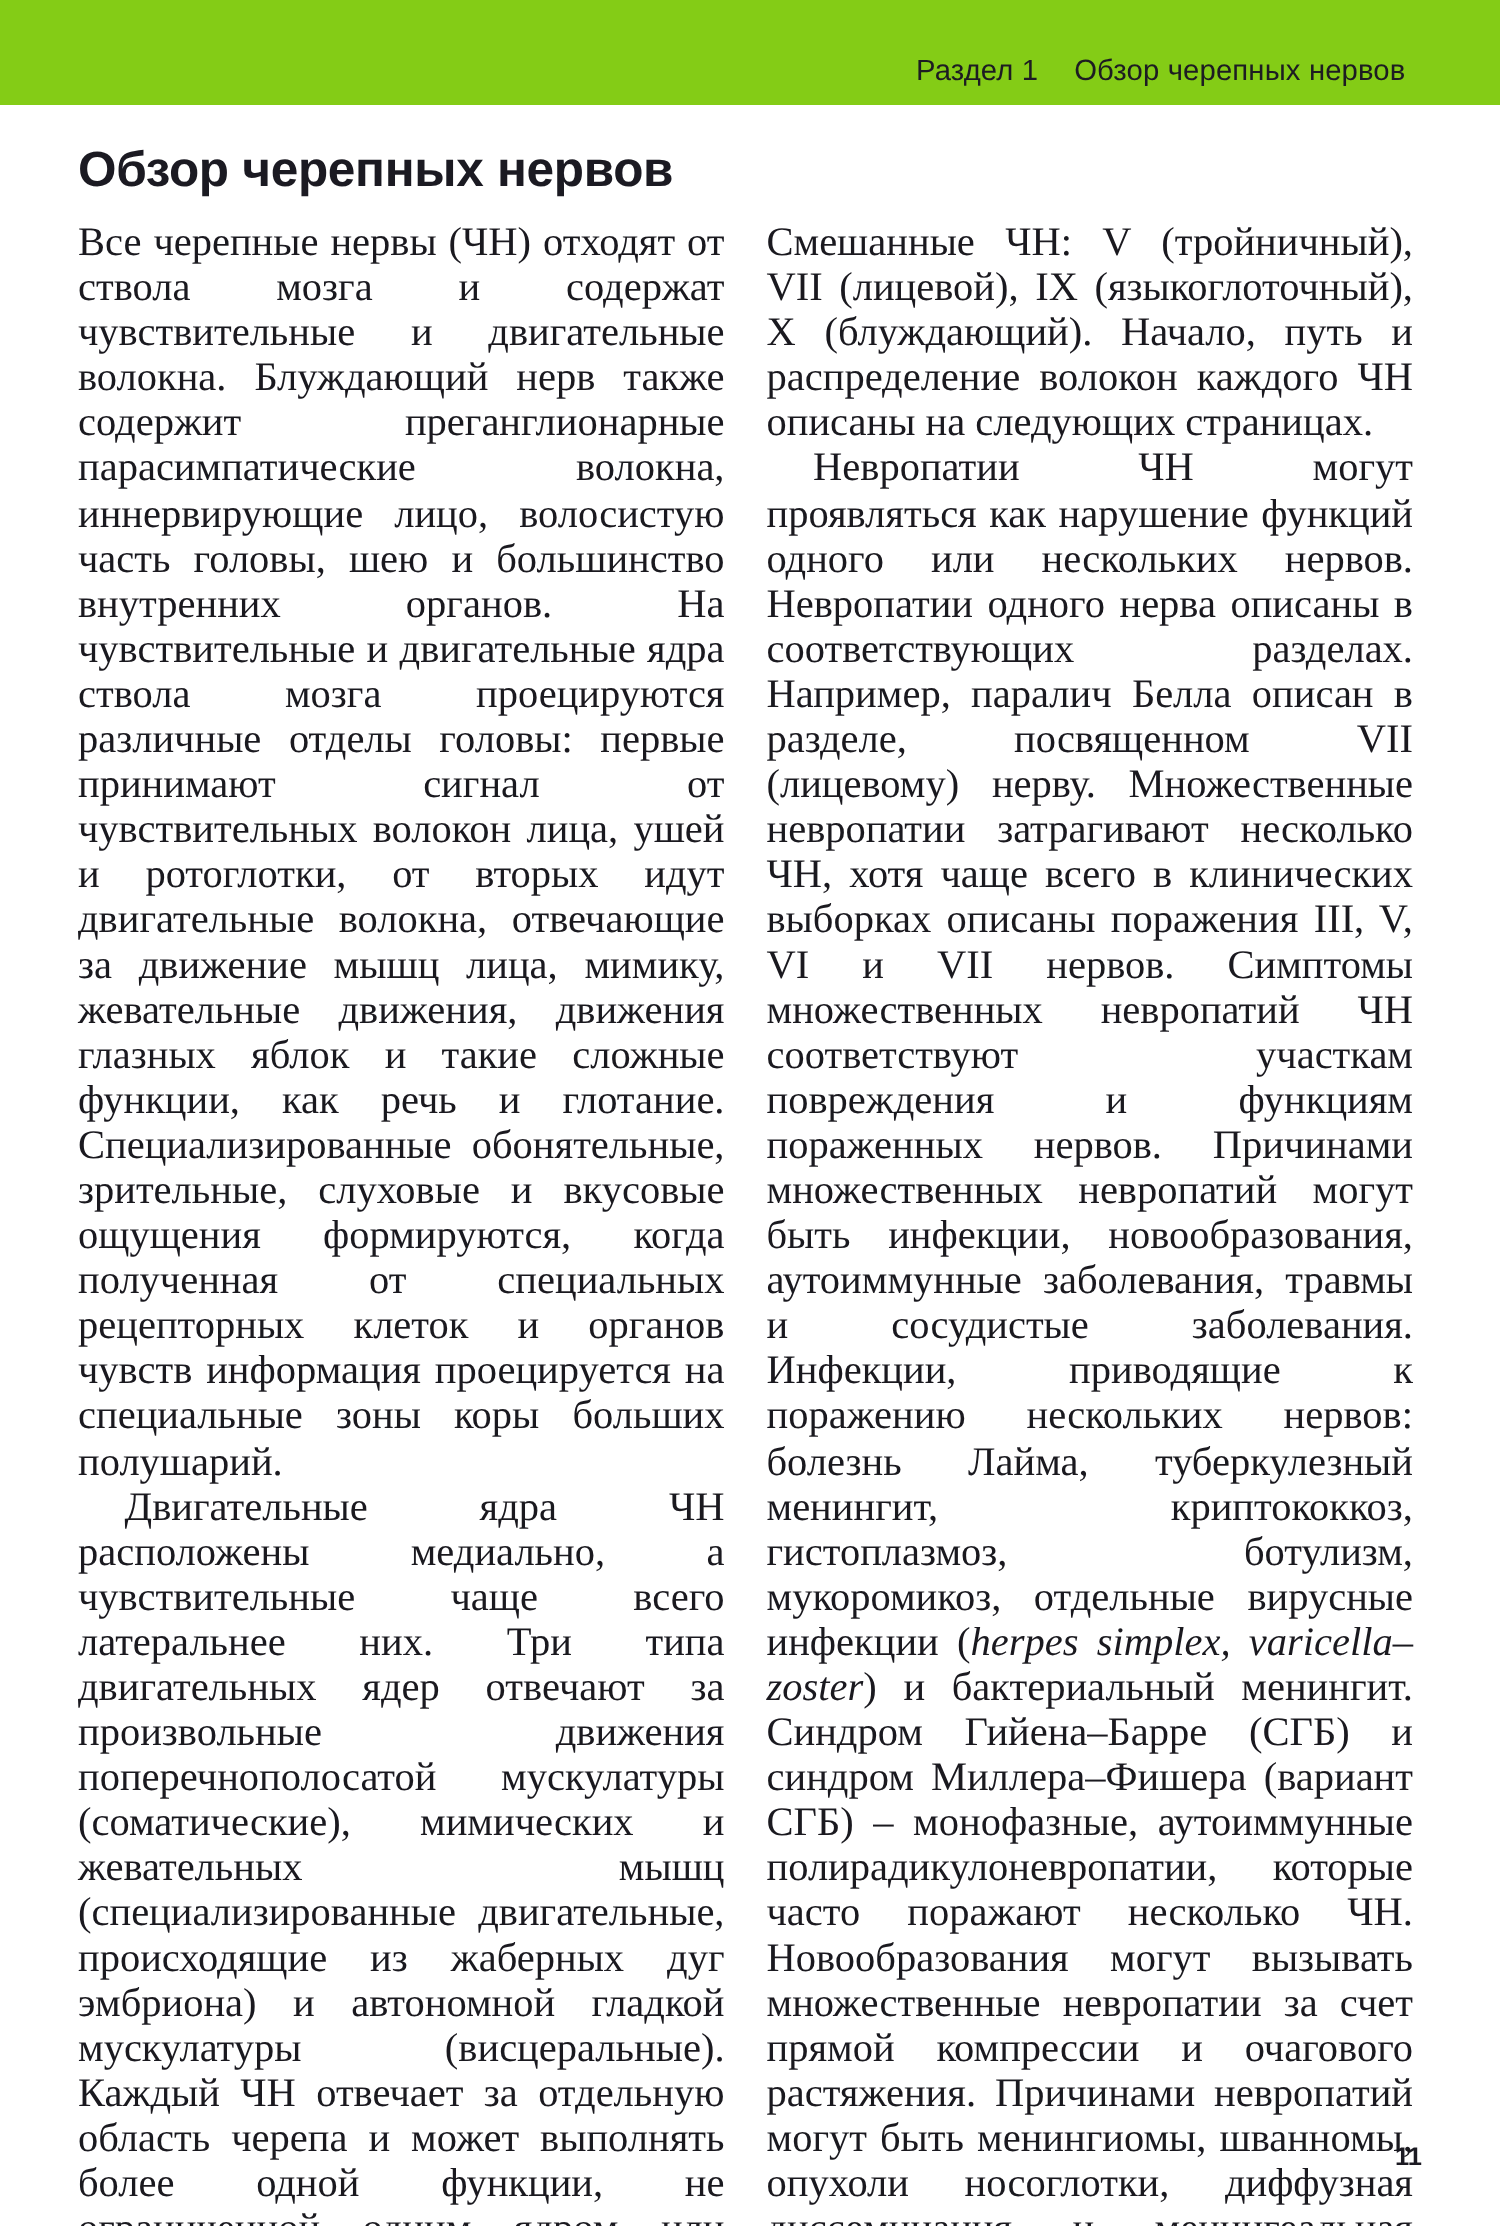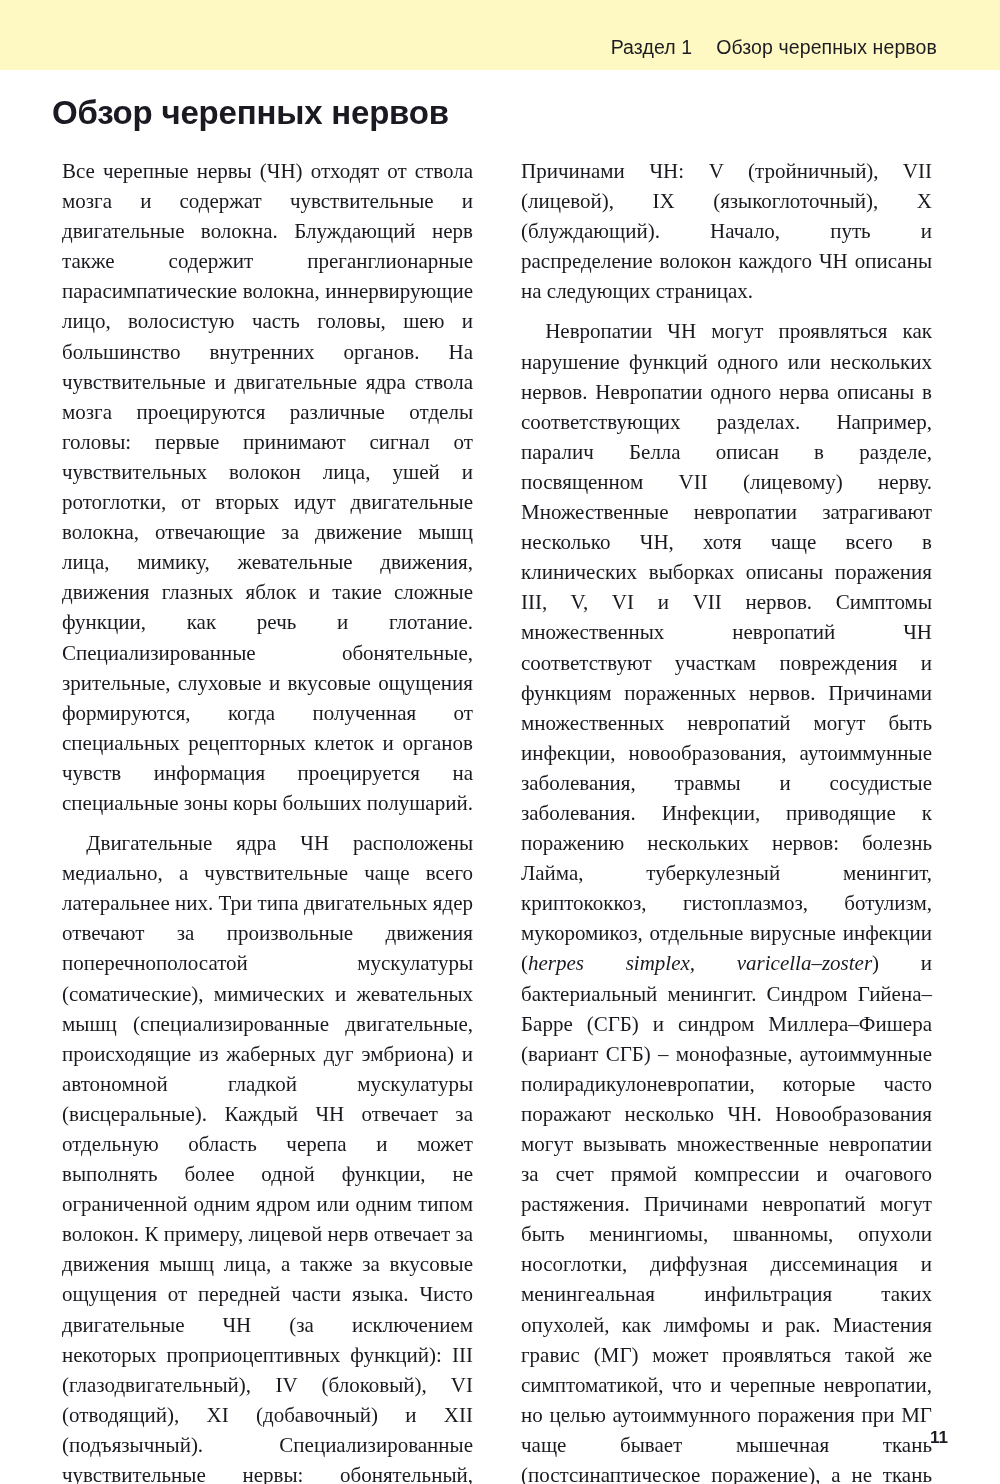--- a/index.html
+++ b/index.html
@@ -71,22 +71,22 @@
     left: 52px;
     top: 146px;
     width: 890px;
     display: flex;
     gap: 28px;
   }
   .column {
     width: 431px;
   }
   .column p {
-    margin: 10px;
-    font-size: 21px;
+    margin: 0;
+    font-size: 27px;
     line-height: 30.1px;
     text-align: justify;
     text-justify: inter-word;
     hyphens: manual;
     -webkit-hyphens: manual;
     color: #1a191f;
   }
   .column p + p {
     text-indent: 1.15em;
   }
@@ -110,37 +110,37 @@
     bottom: 36px;
     font-family: "Liberation Sans", "DejaVu Sans", sans-serif;
     font-weight: bold;
     font-size: 17px;
     color: #1b1a22;
   }
 </style>
 </head>
 <body style="background: rgb(255, 255, 255);">
 
-<div class="running-head" style="background: #fef9c3;">
+<div class="running-head" style="background: #84cc16;">
   <div class="running-head-inner">
     <span class="rh-section">Раздел 1</span>
     <span class="rh-gap"></span>
     <span class="rh-title">Обзор черепных нервов</span>
   </div>
 </div>
 
 <h1 class="page-title">Обзор черепных нервов</h1>
 
 <div class="columns">
 
   <div class="column">
     <p class="first">Все черепные нервы (ЧН) отходят от ствола мозга и содержат чувствительные и двигательные волокна. Блуждающий нерв также содержит преганглионарные парасимпатические волокна, иннервирующие лицо, волосистую часть головы, шею и большинство внутренних органов. На чувствительные и двигательные ядра ствола мозга проецируются различные отделы головы: первые принимают сигнал от чувствительных волокон лица, ушей и ротоглотки, от вторых идут двигательные волокна, отвечающие за движение мышц лица, мимику, жевательные движения, движения глазных яблок и такие сложные функции, как речь и глотание. Специализированные обонятельные, зрительные, слуховые и вкусовые ощущения формируются, когда полученная от специальных рецепторных клеток и органов чувств информация проецируется на специальные зоны коры больших полушарий.</p>
     <p class="indent">Двигательные ядра ЧН расположены медиально, а чувствительные чаще всего латеральнее них. Три типа двигательных ядер отвечают за произвольные движения поперечнополосатой мускулатуры (соматические), мимических и жевательных мышц (специализированные двигательные, происходящие из жаберных дуг эмбриона) и автономной гладкой мускулатуры (висцеральные). Каждый ЧН отвечает за отдельную область черепа и может выполнять более одной функции, не ограниченной одним ядром или одним типом волокон. К примеру, лицевой нерв отвечает за движения мышц лица, а также за вкусовые ощущения от передней части языка. Чисто двигательные ЧН (за исключением некоторых проприоцептивных функций): III (глазодвигательный), IV (блоковый), VI (отводящий), XI (добавочный) и XII (подъязычный). Специализированные чувствительные нервы: обонятельный, зрительный и преддверно-улитковый.</p>
   </div>
 
   <div class="column">
-    <p class="first">Причинами ЧН: V (тройничный), VII (лицевой), IX (языкоглоточный), X (блуждающий). Начало, путь и распределение волокон каждого ЧН описаны на следующих страницах.</p>
+    <p class="first">Смешанные ЧН: V (тройничный), VII (лицевой), IX (языкоглоточный), X (блуждающий). Начало, путь и распределение волокон каждого ЧН описаны на следующих страницах.</p>
     <p class="indent"><span>Невропатии ЧН могут проявляться как нарушение функций одного или нескольких нервов. Невропатии одного нерва описаны в соответствующих разделах. Например, паралич Белла описан в разделе, посвященном VII (лицевому) нерву. Множественные невропатии затрагивают несколько ЧН, хотя чаще всего в клинических выборках описаны поражения III, V, VI и VII нервов. Симптомы множественных невропатий ЧН соответствуют участкам повреждения и функциям пораженных нервов. Причинами множественных невропатий могут быть инфекции, новообразования, аутоиммунные заболевания, травмы и сосудистые заболевания. Инфекции, приводящие к поражению нескольких нервов: болезнь Лайма, туберкулезный менингит, криптококкоз, гистоплазмоз, ботулизм, мукоромикоз, отдельные вирусные инфекции (</span><i>herpes simplex, varicella–zoster</i><span>) и бактериальный менингит. Синдром Гийена–Барре (СГБ) и синдром Миллера–Фишера (вариант СГБ) – монофазные, аутоиммунные полирадикулоневропатии, которые часто поражают несколько ЧН. Новообразования могут вызывать множественные невропатии за счет прямой компрессии и очагового растяжения. Причинами невропатий могут быть менингиомы, шванномы, опухоли носоглотки, диффузная диссеминация и менингеальная инфильтрация таких опухолей, как лимфомы и рак. Миастения гравис (МГ) может проявляться такой же симптоматикой, что и черепные невропатии, но целью аутоиммунного поражения при МГ чаще бывает мышечная ткань (постсинаптическое поражение), а не ткань нерва.</span></p>
   </div>
 
 </div>
 
 <div class="folio">11</div>
 
 </body></html>

